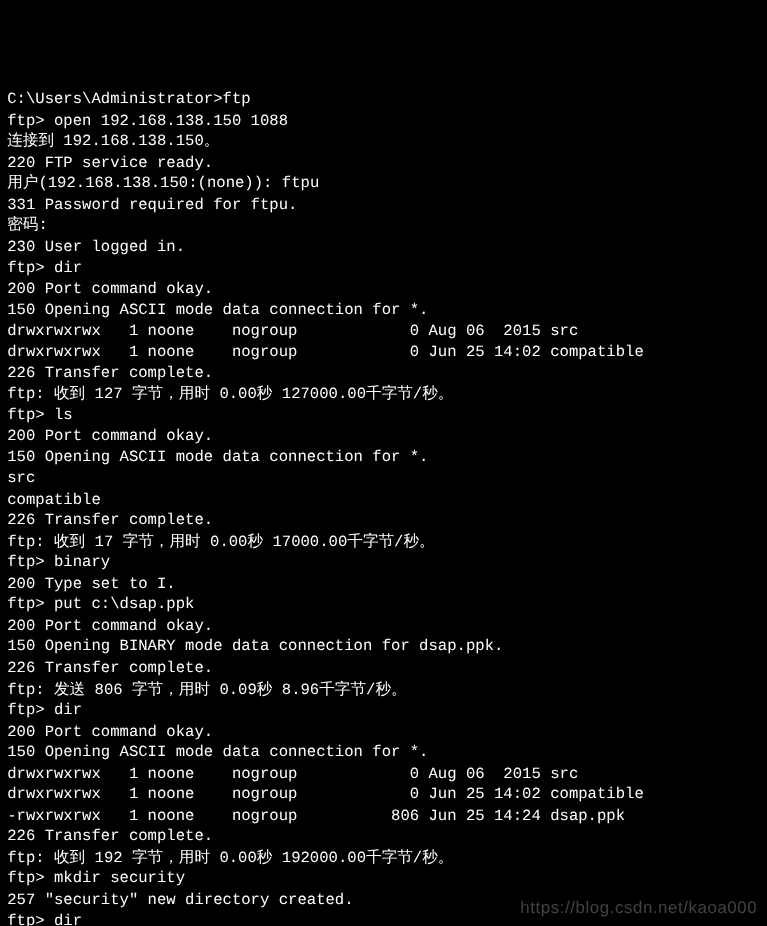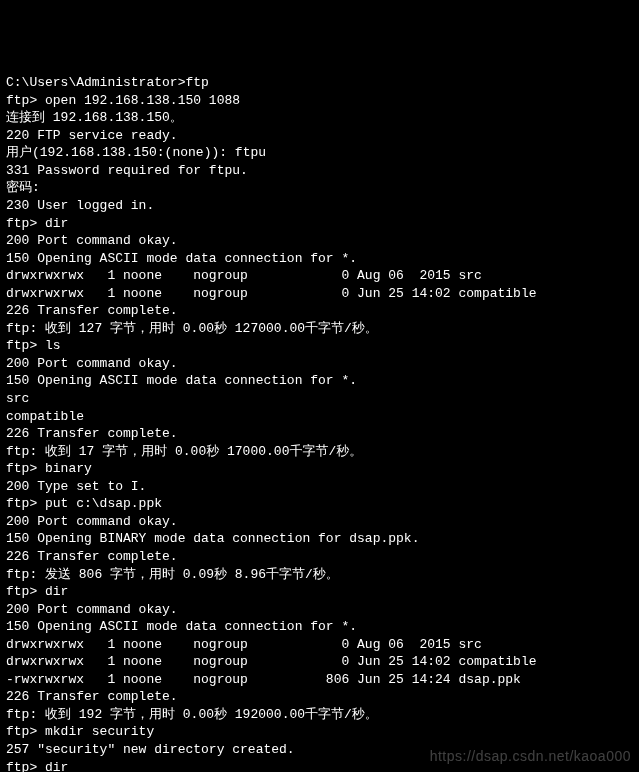--- a/index.html
+++ b/index.html
@@ -37,16 +37,16 @@
       display: block;
     }
   </style>
 </head>
 <body>
 
 
 
 <div class="terminal" id="terminal-container"><span class="line">C:\Users\Administrator&gt;ftp</span><span class="line">ftp&gt; open 192.168.138.150 1088</span><span class="line">连接到 192.168.138.150。</span><span class="line">220 FTP service ready.</span><span class="line">用户(192.168.138.150:(none)): ftpu</span><span class="line">331 Password required for ftpu.</span><span class="line">密码:</span><span class="line">230 User logged in.</span><span class="line">ftp&gt; dir</span><span class="line">200 Port command okay.</span><span class="line">150 Opening ASCII mode data connection for *.</span><span class="line">drwxrwxrwx   1 noone    nogroup            0 Aug 06  2015 src</span><span class="line">drwxrwxrwx   1 noone    nogroup            0 Jun 25 14:02 compatible</span><span class="line">226 Transfer complete.</span><span class="line">ftp: 收到 127 字节，用时 0.00秒 127000.00千字节/秒。</span><span class="line">ftp&gt; ls</span><span class="line">200 Port command okay.</span><span class="line">150 Opening ASCII mode data connection for *.</span><span class="line">src</span><span class="line">compatible</span><span class="line">226 Transfer complete.</span><span class="line">ftp: 收到 17 字节，用时 0.00秒 17000.00千字节/秒。</span><span class="line">ftp&gt; binary</span><span class="line">200 Type set to I.</span><span class="line">ftp&gt; put c:\dsap.ppk</span><span class="line">200 Port command okay.</span><span class="line">150 Opening BINARY mode data connection for dsap.ppk.</span><span class="line">226 Transfer complete.</span><span class="line">ftp: 发送 806 字节，用时 0.09秒 8.96千字节/秒。</span><span class="line">ftp&gt; dir</span><span class="line">200 Port command okay.</span><span class="line">150 Opening ASCII mode data connection for *.</span><span class="line">drwxrwxrwx   1 noone    nogroup            0 Aug 06  2015 src</span><span class="line">drwxrwxrwx   1 noone    nogroup            0 Jun 25 14:02 compatible</span><span class="line">-rwxrwxrwx   1 noone    nogroup          806 Jun 25 14:24 dsap.ppk</span><span class="line">226 Transfer complete.</span><span class="line">ftp: 收到 192 字节，用时 0.00秒 192000.00千字节/秒。</span><span class="line">ftp&gt; mkdir security</span><span class="line">257 "security" new directory created.</span><span class="line">ftp&gt; dir</span></div>
 
-<div class="watermark">https://dsap.csdn.net/kaoa000</div>
+<div class="watermark">https://blog.csdn.net/kaoa000</div>
 
 
 
 
 </body></html>

